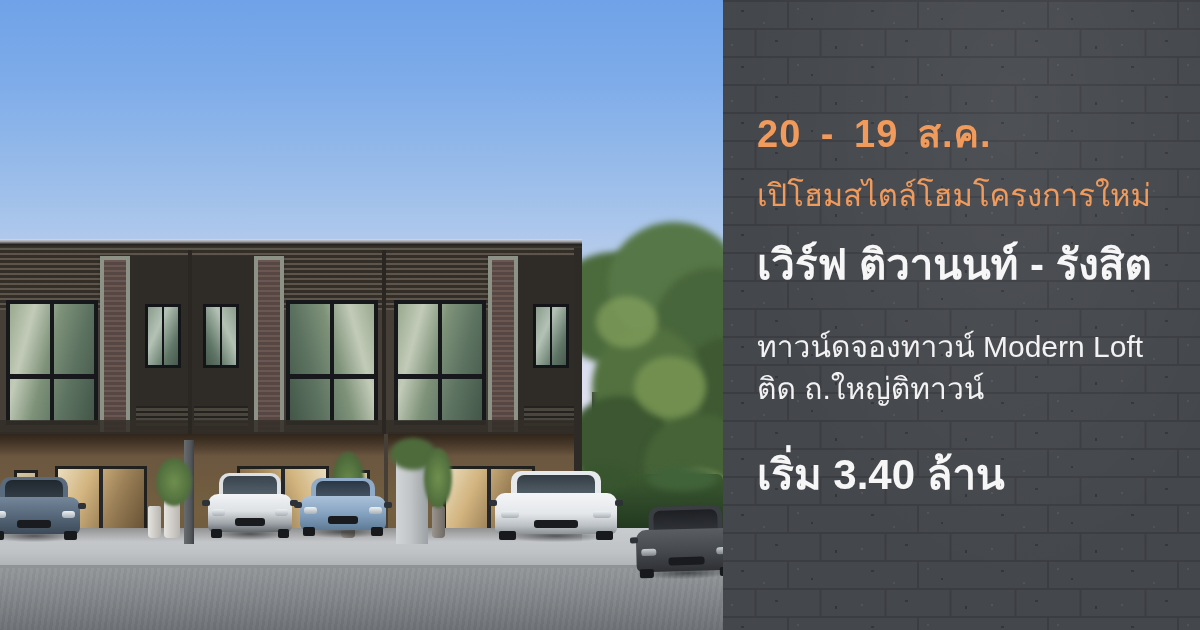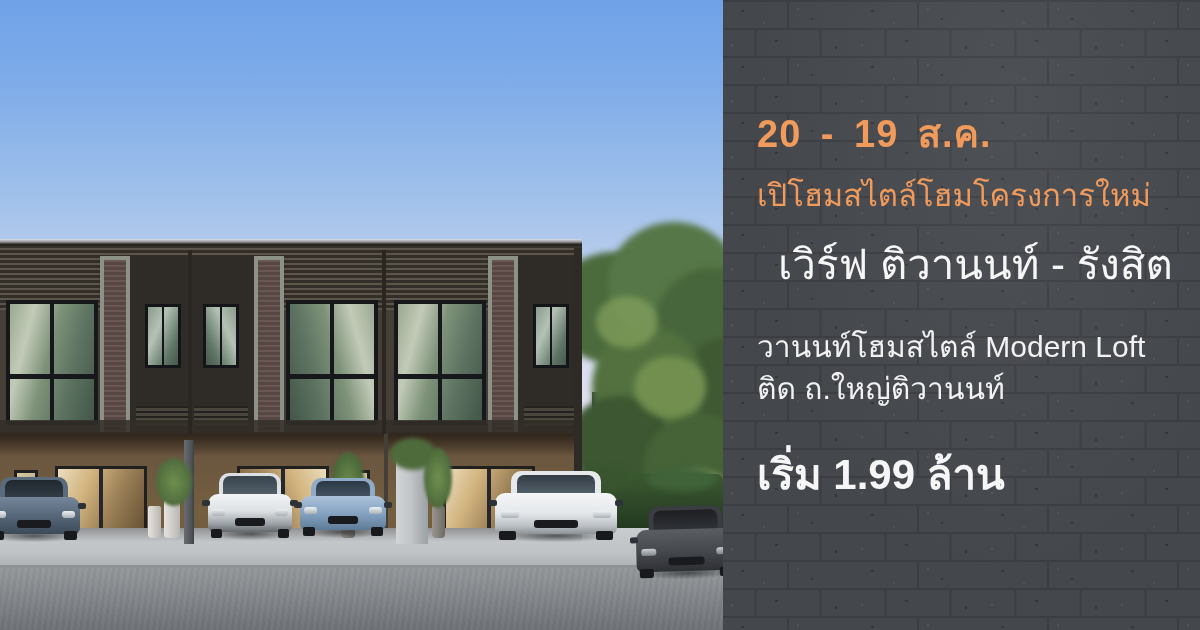--- a/index.html
+++ b/index.html
@@ -119,21 +119,21 @@
   .merc .hl{background:linear-gradient(#C9CDD1,#7E858B);}
   
   .panel{position:absolute;left:723px;top:0;width:477px;height:630px;background:#43464B;overflow:hidden;}
   .brickwall{position:absolute;left:0;top:0;}
   .panel-glow{position:absolute;inset:0;
     background:radial-gradient(ellipse at 60% 18%,rgba(255,255,255,.05),transparent 65%);}
   .panel-text{position:absolute;inset:0;}
   .t{position:absolute;left:34px;right:10px;line-height:1.4;white-space:nowrap;}
   .t-date{top:108px;font-size:38px;font-weight:bold;color:#F09A5C;word-spacing:8px;letter-spacing:1px;}
   .t-sub{top:174px;font-size:31px;font-weight:normal;color:#F09A5C;}
-  .t-title{top:236px;font-size:42px;font-weight:normal;color:#F6F6F6;margin-left:21px;}
+  .t-title{top:236px;font-size:42px;font-weight:bold;color:#F6F6F6;}
   .t-desc{top:326px;font-size:30px;font-weight:normal;color:#F2F2F2;line-height:42px;white-space:normal;}
   .t-price{top:446px;font-size:42px;font-weight:bold;color:#F6F6F6;}
 </style>
 </head>
 <body>
 
 <div class="banner">
 
   <div class="photo">
     <div class="sky"></div>
@@ -317,20 +317,20 @@
       </defs>
       <rect width="477" height="630" fill="url(#brk)"></rect>
     </svg>
     <div class="panel-glow"></div>
 
     <div class="panel-text">
       <div class="t t-date">20 - 19 ส.ค.</div>
       <div class="t t-sub">เปิโฮมสไตล์โฮมโครงการใหม่</div>
       <div class="t t-title">เวิร์ฟ ติวานนท์ - รังสิต</div>
       <div class="t t-desc">
-        <span>วานนท์โฮมสไตล์ Modern Loft</span><br>
-        <span>ติด ถ.ใหญ่ติวานนท์</span>
+        <span>ทาวน์ดจองทาวน์ Modern Loft</span><br>
+        <span>ติด ถ.ใหญ่ติทาวน์</span>
       </div>
-      <div class="t t-price">เริ่ม 1.99 ล้าน</div>
+      <div class="t t-price">เริ่ม 3.40 ล้าน</div>
     </div>
   </div>
 
 </div>
 
 </body></html>

